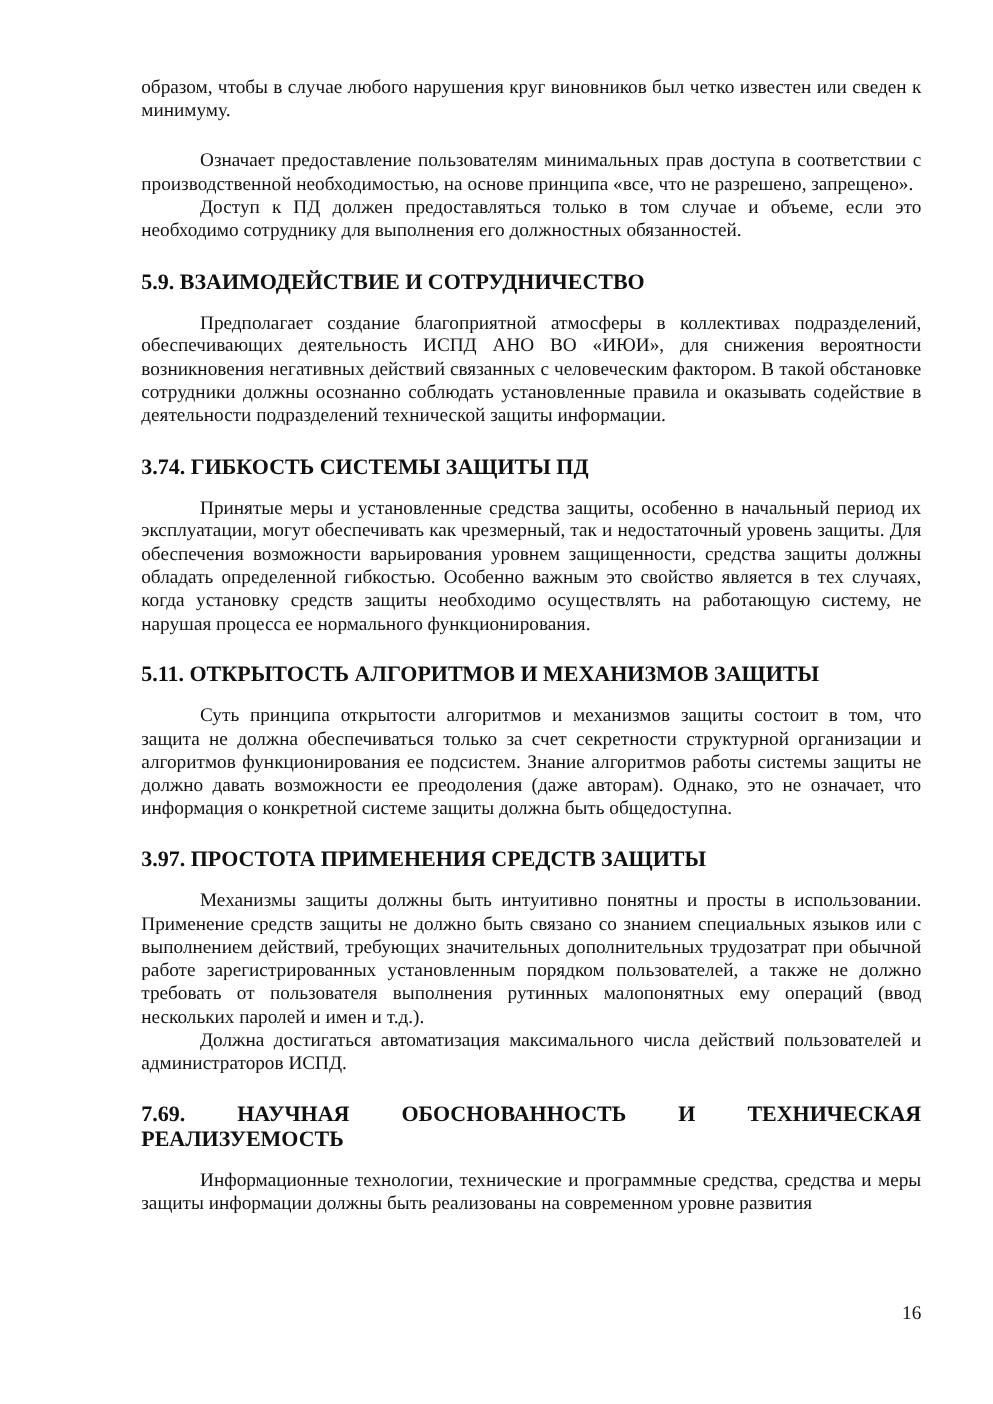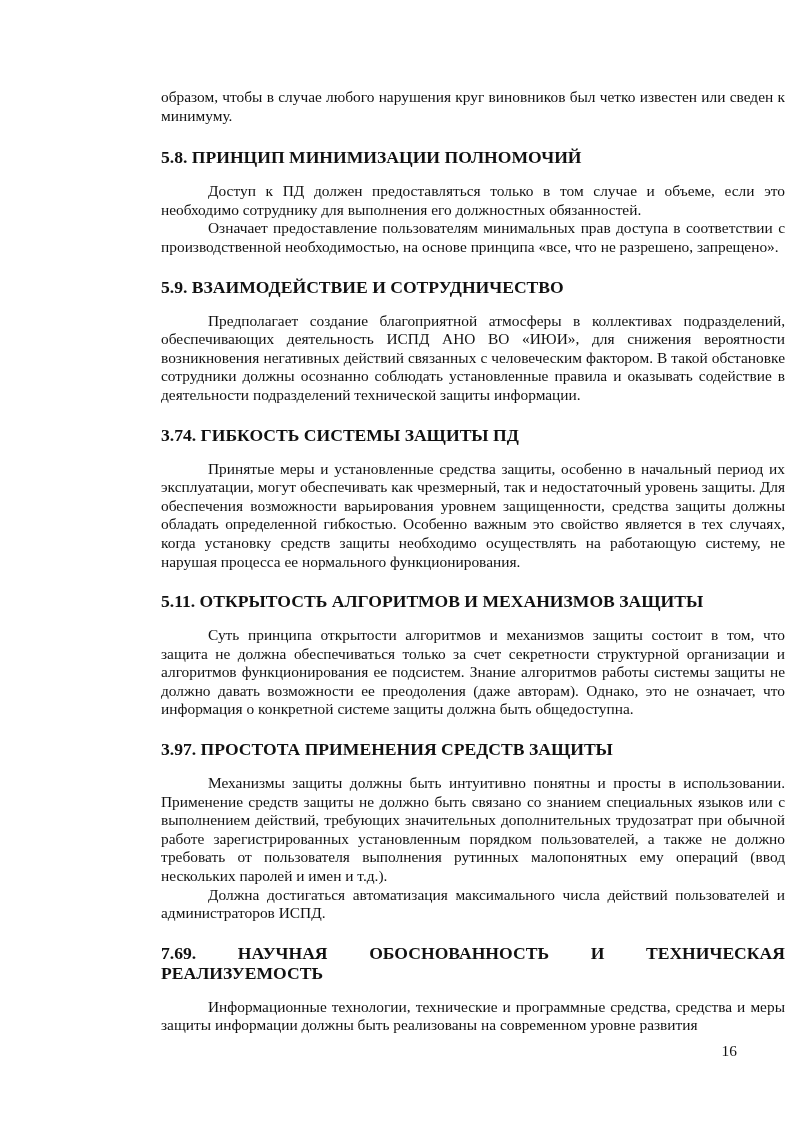--- a/index.html
+++ b/index.html
@@ -11,23 +11,22 @@
       width: 794px;
       height: 1123px;
       position: relative;
       overflow: hidden;
       font-family: "Liberation Serif", "DejaVu Serif", serif;
       color: #111111;
     }
     .page {
       position: absolute;
       left: 113px;
-      top: 88px;
+      top: 61px;
       width: 624px;
-      margin-left: 48px;
     }
     p {
       margin: 0;
       font-size: 15.4px;
       line-height: 18.6px;
       text-align: justify;
     }
     p.indent {
       text-indent: 47px;
     }
@@ -60,23 +59,22 @@
     }
   </style>
 </head>
 <body>
 
 <div class="page">
 
   <p>образом, чтобы в случае любого нарушения круг виновников был четко известен или сведен к минимуму.</p>
 
   <section class="sec sec1">
-    <h2>5.8. ПРИНЦИП МИНИМИЗАЦИИ ПОЛНОМОЧИЙ</h2>
+    <p class="indent">Означает предоставление пользователям минимальных прав доступа в соответствии с производственной необходимостью, на основе принципа «все, что не разрешено, запрещено».</p>
     <p class="indent">Доступ к ПД должен предоставляться только в том случае и объеме, если это необходимо сотруднику для выполнения его должностных обязанностей.</p>
-    <p class="indent">Означает предоставление пользователям минимальных прав доступа в соответствии с производственной необходимостью, на основе принципа «все, что не разрешено, запрещено».</p>
   </section>
 
   <section class="sec">
     <h2>5.9. ВЗАИМОДЕЙСТВИЕ И СОТРУДНИЧЕСТВО</h2>
     <p class="indent">Предполагает создание благоприятной атмосферы в коллективах подразделений, обеспечивающих деятельность ИСПД АНО ВО «ИЮИ», для снижения вероятности возникновения негативных действий связанных с человеческим фактором. В такой обстановке сотрудники должны осознанно соблюдать установленные правила и оказывать содействие в деятельности подразделений технической защиты информации.</p>
   </section>
 
   <section class="sec">
     <h2>3.74. ГИБКОСТЬ СИСТЕМЫ ЗАЩИТЫ ПД</h2>
     <p class="indent">Принятые меры и установленные средства защиты, особенно в начальный период их эксплуатации, могут обеспечивать как чрезмерный, так и недостаточный уровень защиты. Для обеспечения возможности варьирования уровнем защищенности, средства защиты должны обладать определенной гибкостью. Особенно важным это свойство является в тех случаях, когда установку средств защиты необходимо осуществлять на работающую систему, не нарушая процесса ее нормального функционирования.</p>

